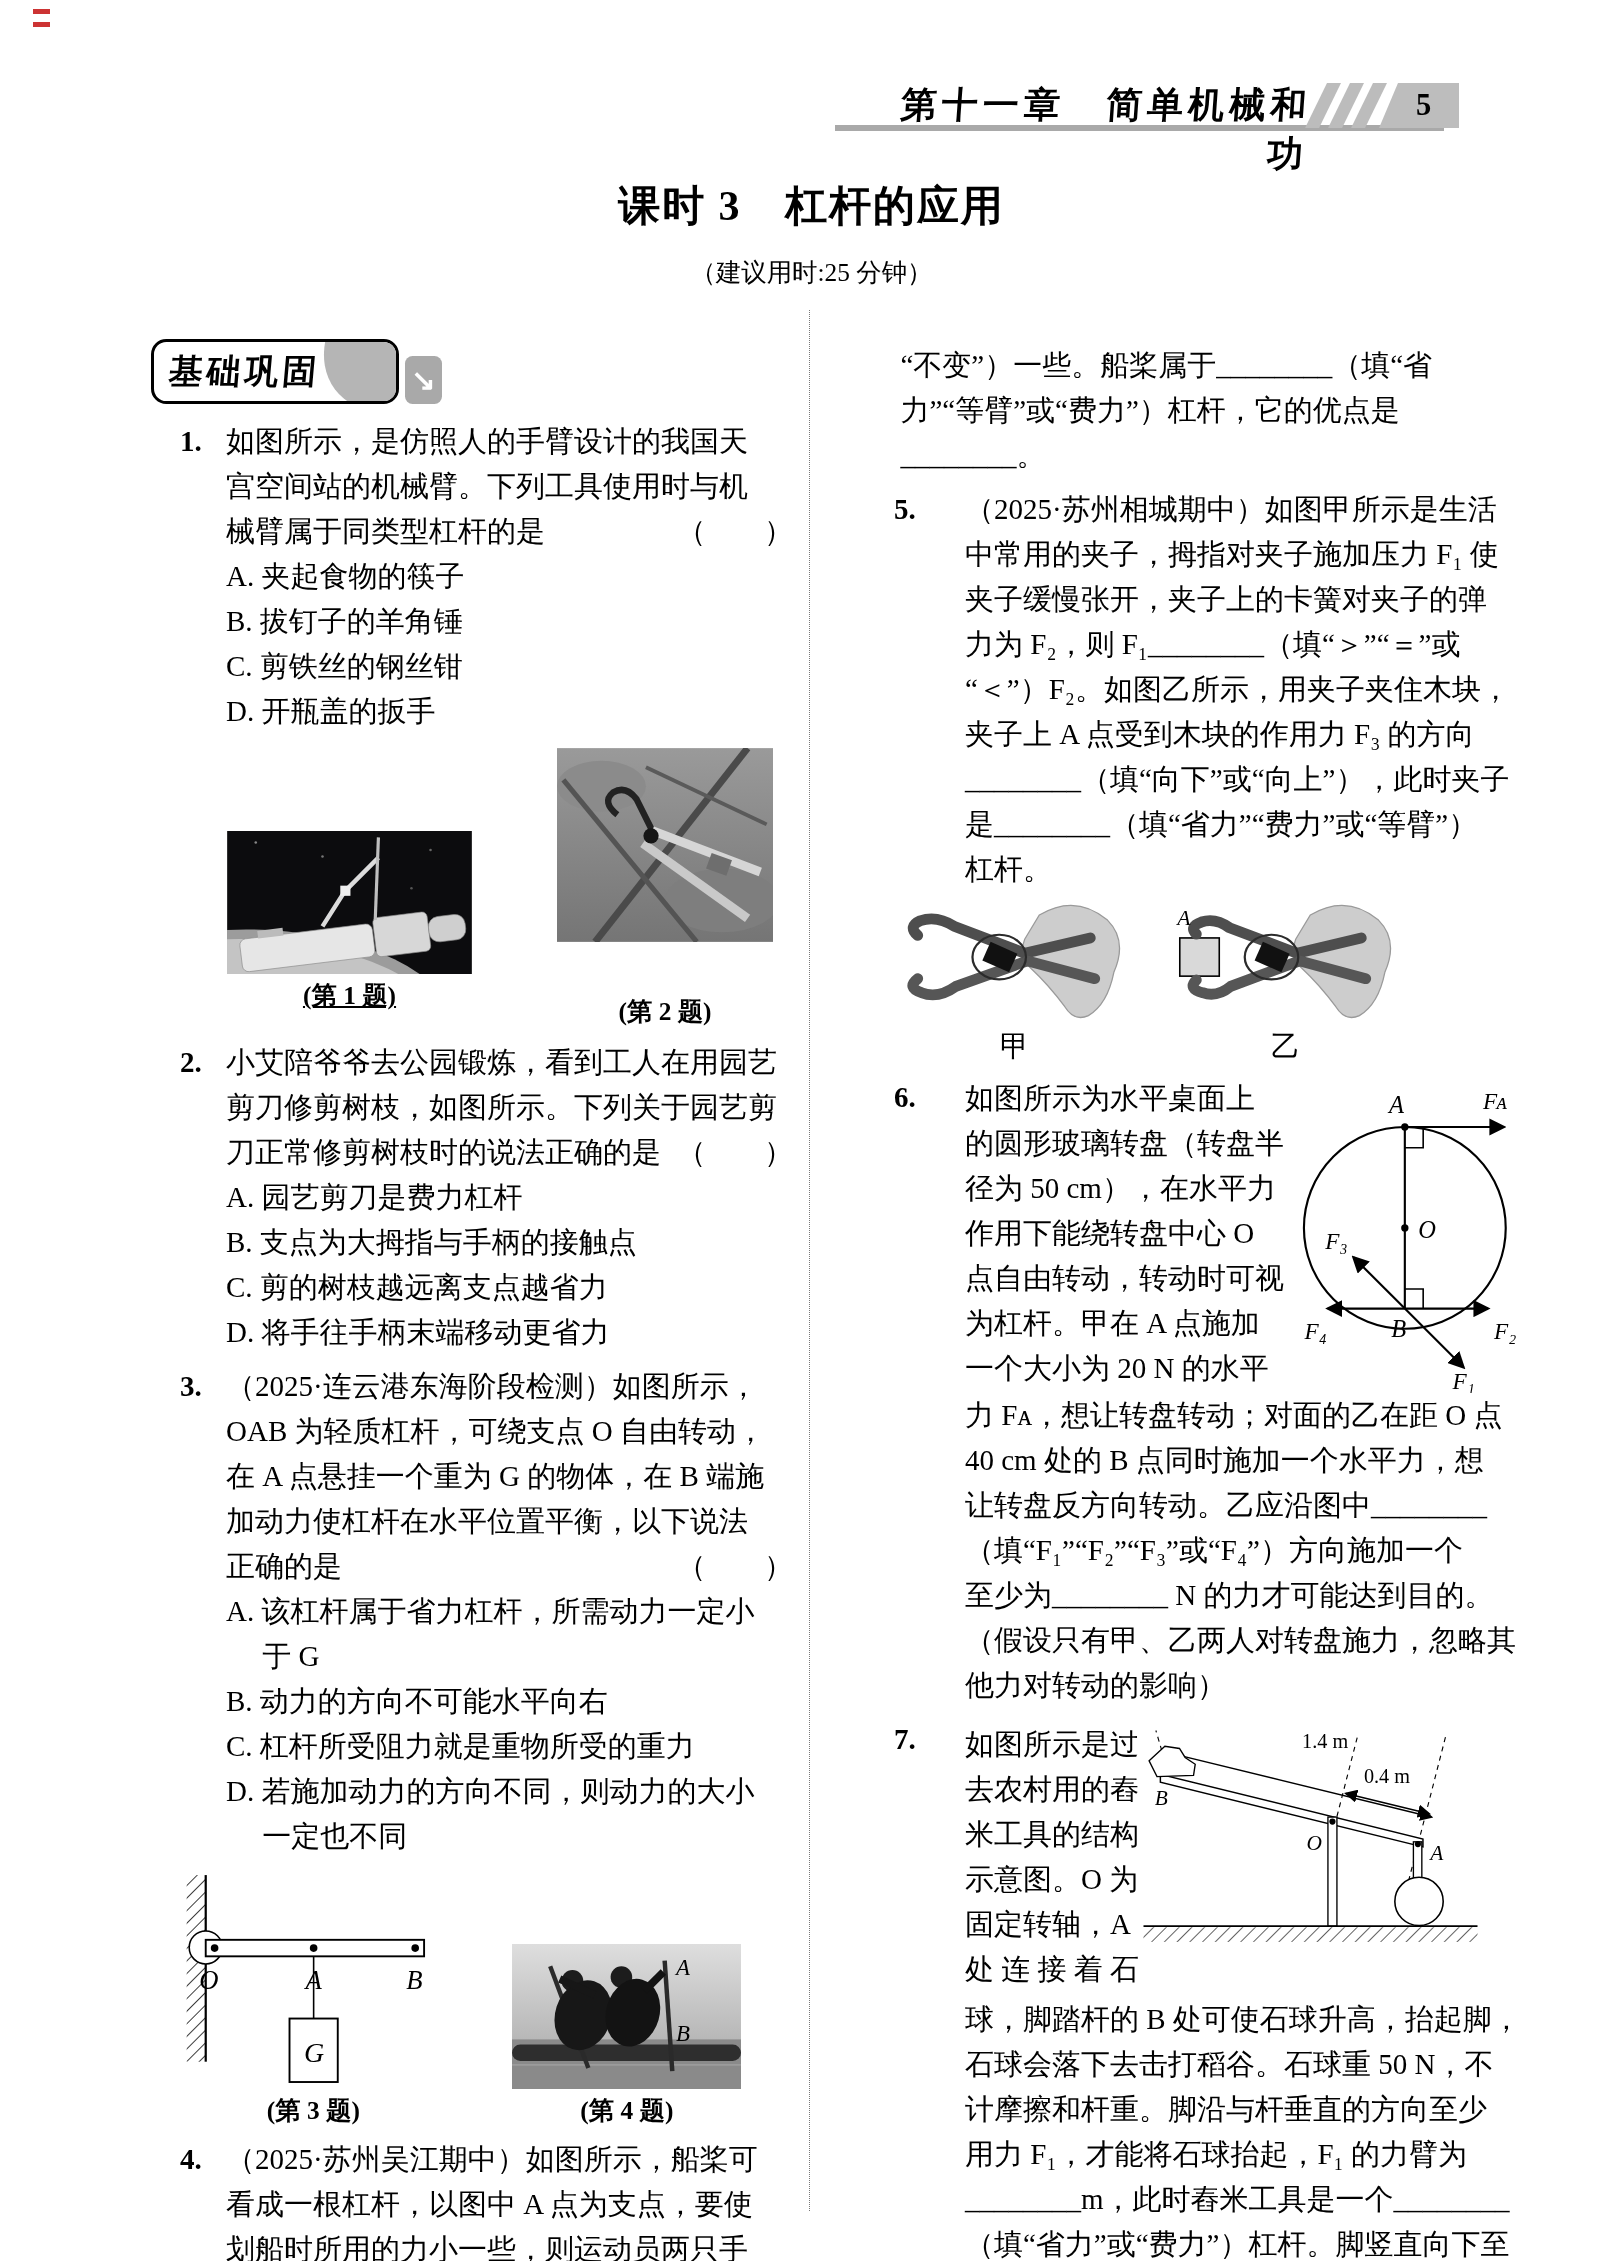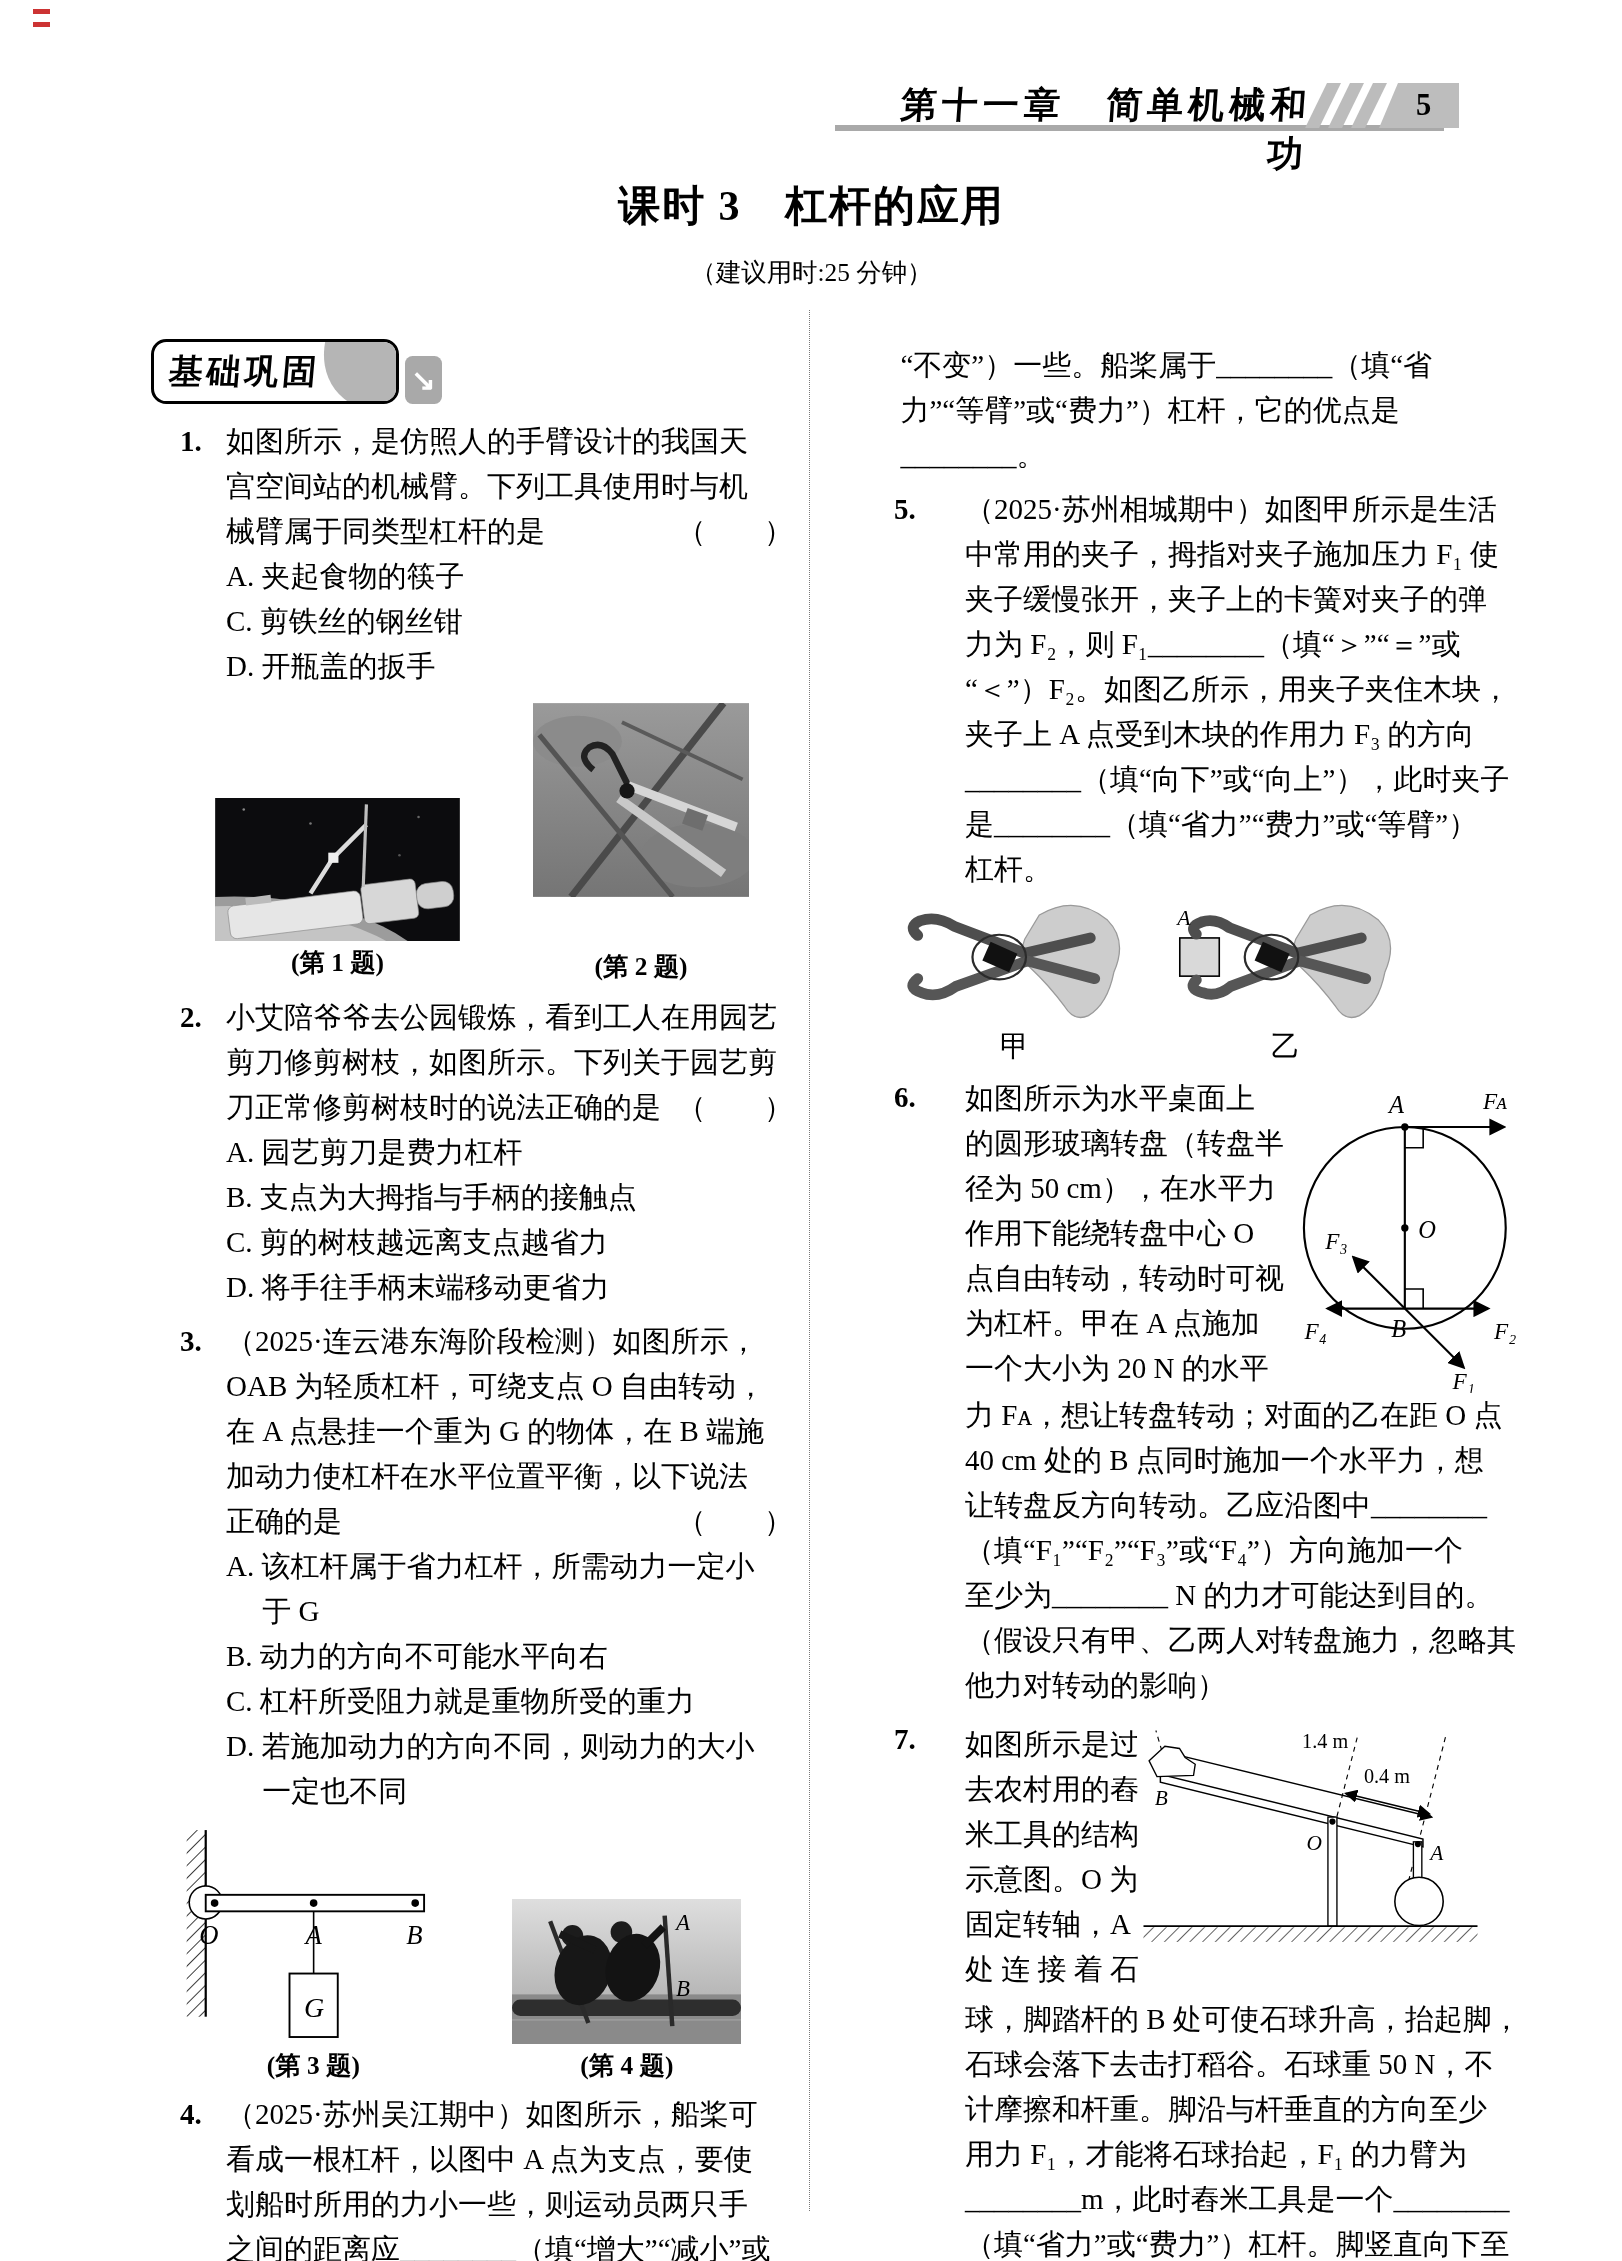--- a/index.html
+++ b/index.html
@@ -95,27 +95,28 @@
     <div class="q">
       <span class="num">1.</span>
       <div>
           <div class="tline">如图所示，是仿照人的手臂设计的我国天</div>
           <div class="tline">宫空间站的机械臂。下列工具使用时与机</div>
           <div class="tline split">
             <span>械臂属于同类型杠杆的是</span>
             <span>（　　）</span>
           </div>
           <div class="tline">A. 夹起食物的筷子</div>
+          <div class="tline">B. 拔钉子的羊角锤</div>
           <div class="tline">C. 剪铁丝的钢丝钳</div>
           <div class="tline">D. 开瓶盖的扳手</div>
         </div>
     </div>
 
     <div class="figrow figrow1">
-      <figure class="figure" style="margin:4px;">
+      <figure class="figure" style="margin:16px;text-decoration:underline;">
         <svg width="245" height="143" viewBox="0 0 385 225">
           <rect x="0" y="0" width="385" height="225" fill="#0c0c0e"></rect>
           <circle cx="45" cy="18" r="2" fill="#888"></circle>
             <circle cx="150" cy="40" r="2" fill="#777"></circle>
           <circle cx="320" cy="30" r="2" fill="#666"></circle>
             <circle cx="290" cy="90" r="2" fill="#555"></circle>
           <ellipse cx="30" cy="315" rx="330" ry="160" fill="#9c9c9c"></ellipse>
           <ellipse cx="20" cy="330" rx="330" ry="160" fill="#c4c4c4"></ellipse>
           <g transform="rotate(-7 190 170)">
             <rect x="20" y="150" width="210" height="52" rx="10" fill="#e6e6e6" stroke="#8a8a8a"></rect>

